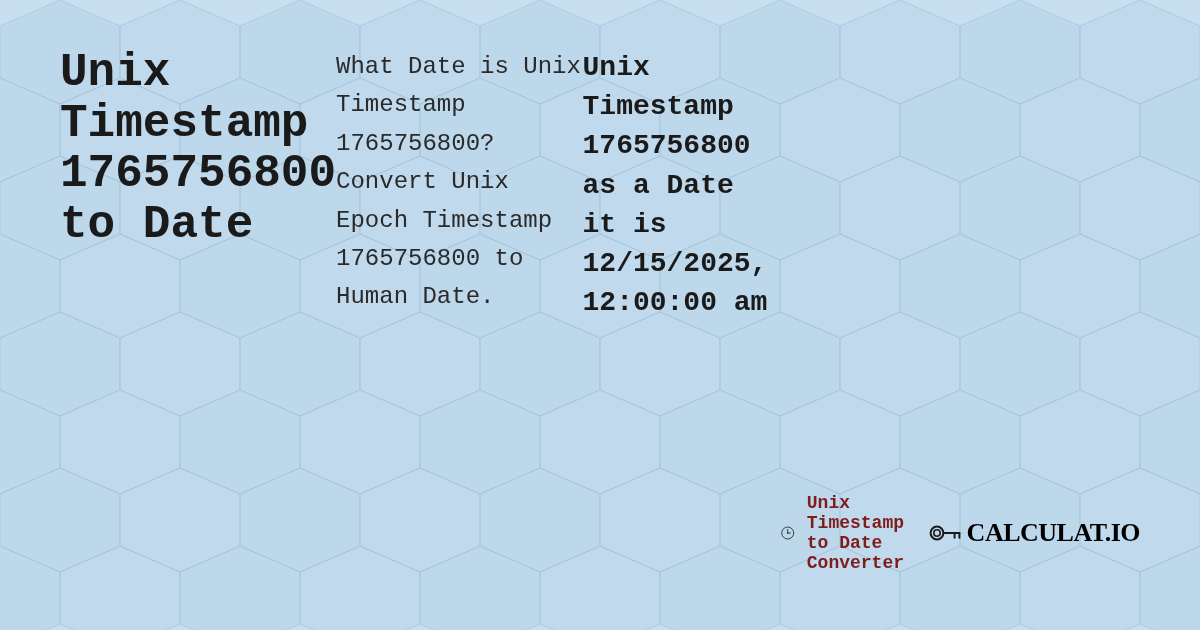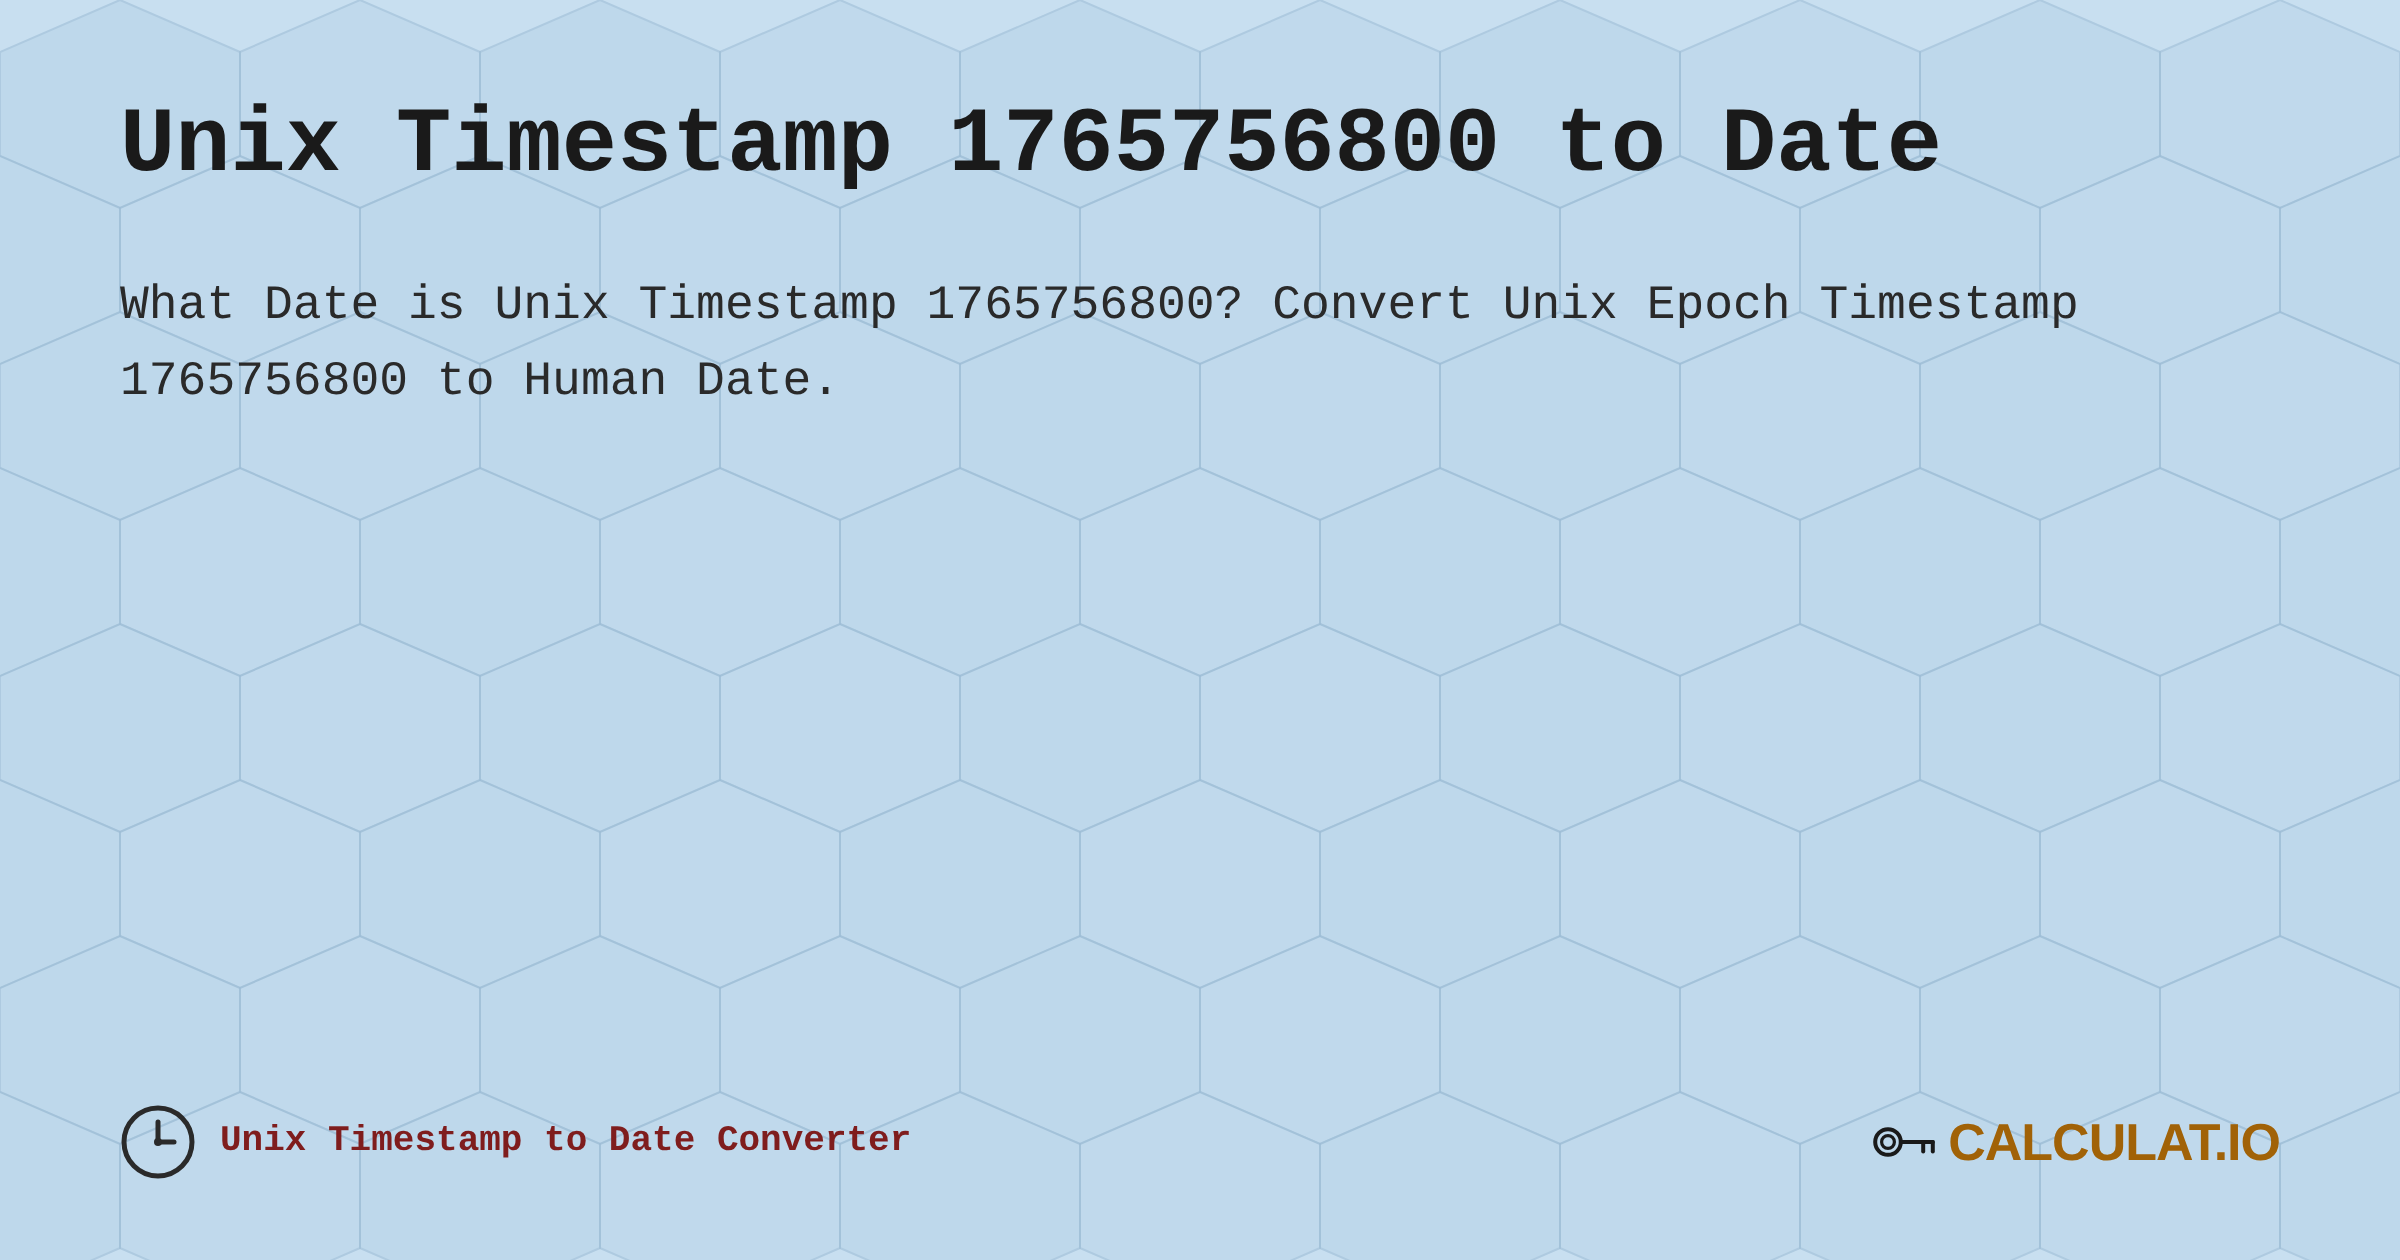--- a/index.html
+++ b/index.html
@@ -29,23 +29,23 @@
     }
 
     .bg-pattern svg {
       width: 100%;
       height: 100%;
     }
 
     .content {
       position: relative;
       z-index: 1;
-      padding: 48px 60px 40px 60px;
-      display: flex;
-      flex-direction: column;
+      padding: 48px 60px 57px 60px;
+      display: flex;
+      flex-direction: row;
       height: 100%;
       justify-content: center;
     }
 
     .main-title {
       font-size: 46px;
       font-weight: 900;
       color: #1a1a1a;
       margin-bottom: 36px;
       line-height: 1.1;
@@ -105,22 +105,22 @@
     }
 
     .logo-icon {
       width: 32px;
       height: 32px;
     }
 
     .logo-text {
       font-size: 26px;
       font-weight: 900;
-      color: #a16207;
-      font-family: Liberation Sans, sans-serif;
+      color: #000000;
+      font-family: Liberation Serif, serif;
       letter-spacing: -0.5px;
     }
   </style>
 </head>
 <body>
 
 <div class="bg-pattern">
   <svg xmlns="http://www.w3.org/2000/svg" width="1200" height="630" viewBox="0 0 1200 630">
     <defs>
       <pattern id="diamond-pattern" x="0" y="0" width="120" height="104" patternUnits="userSpaceOnUse">
@@ -222,20 +222,23 @@
     <polygon points="1080,546 1140,572 1140,624 1080,650 1020,624 1020,572" fill="#bcd6ea" stroke="#9dbdd6" stroke-width="1" opacity="0.6"></polygon>
     <polygon points="1200,546 1260,572 1260,624 1200,650 1140,624 1140,572" fill="#b8d4e8" stroke="#9dbdd6" stroke-width="1" opacity="0.6"></polygon>
   </svg>
 </div>
 
 <div class="content">
   <h1 class="main-title">Unix Timestamp 1765756800 to Date</h1>
 
   <p class="description">What Date is Unix Timestamp 1765756800? Convert Unix Epoch Timestamp 1765756800 to Human Date.</p>
 
+  <div class="result-section">
+    <p class="result-text">Unix Timestamp 1765756800 as a Date it is 12/15/2025, 12:00:00 am</p>
+  </div>
 
   <div class="footer">
     <div class="footer-left">
 
       <svg class="clock-icon" viewBox="0 0 38 38" xmlns="http://www.w3.org/2000/svg">
         <circle cx="19" cy="19" r="17" fill="none" stroke="#2a2a2a" stroke-width="2.5"></circle>
         <line x1="19" y1="19" x2="19" y2="9" stroke="#2a2a2a" stroke-width="2.5" stroke-linecap="round"></line>
         <line x1="19" y1="19" x2="27" y2="19" stroke="#2a2a2a" stroke-width="2.5" stroke-linecap="round"></line>
         <circle cx="19" cy="19" r="2" fill="#2a2a2a"></circle>
       </svg>

